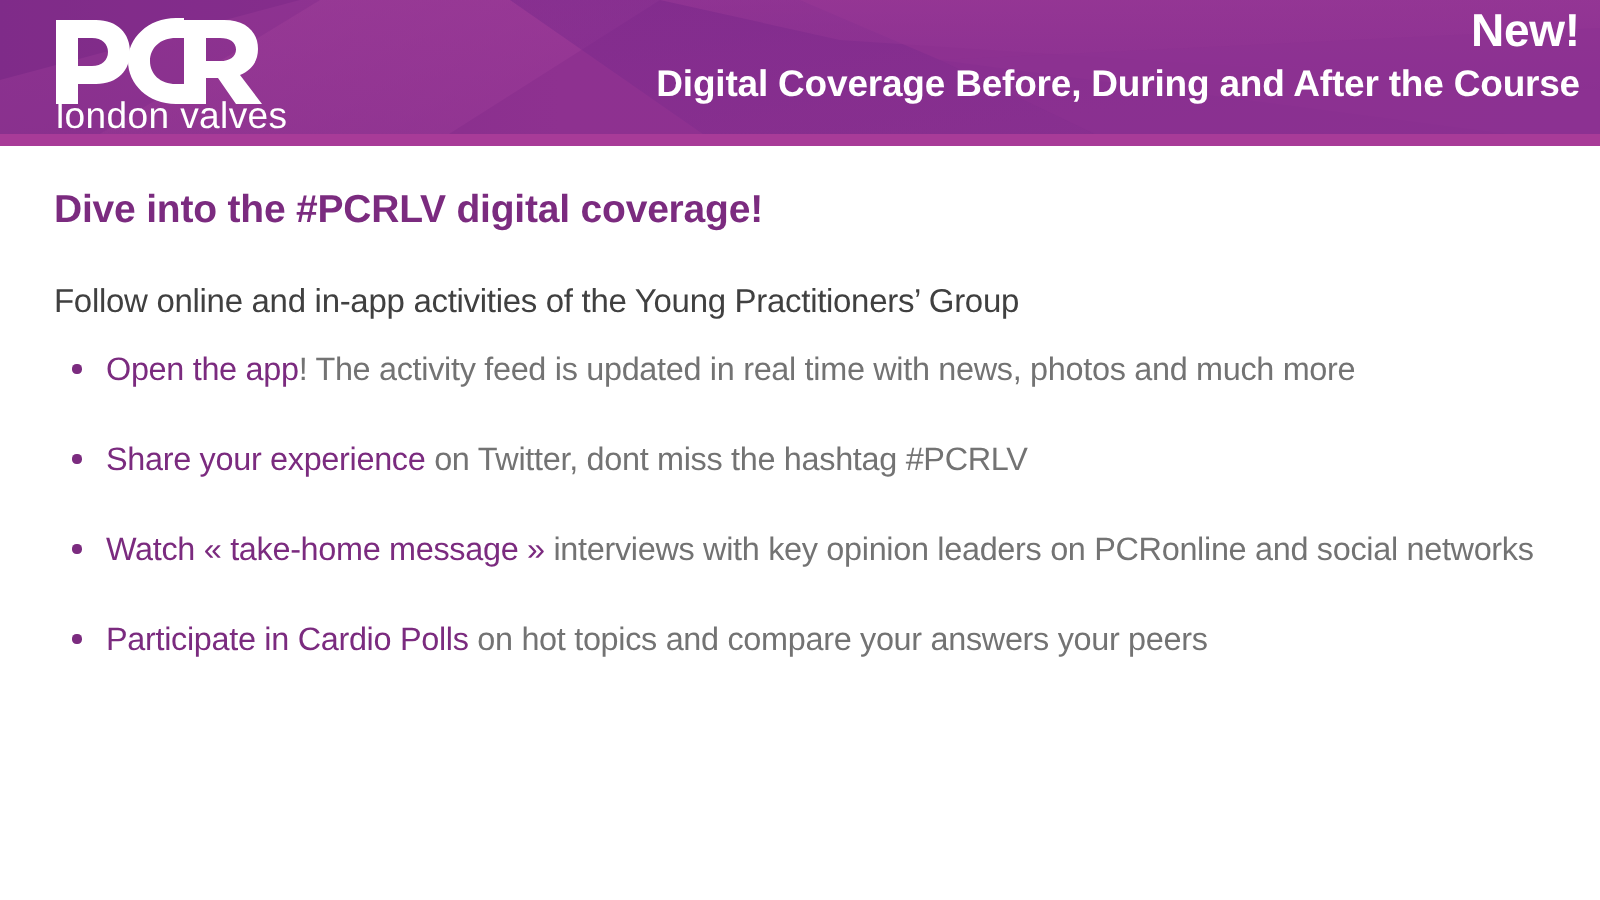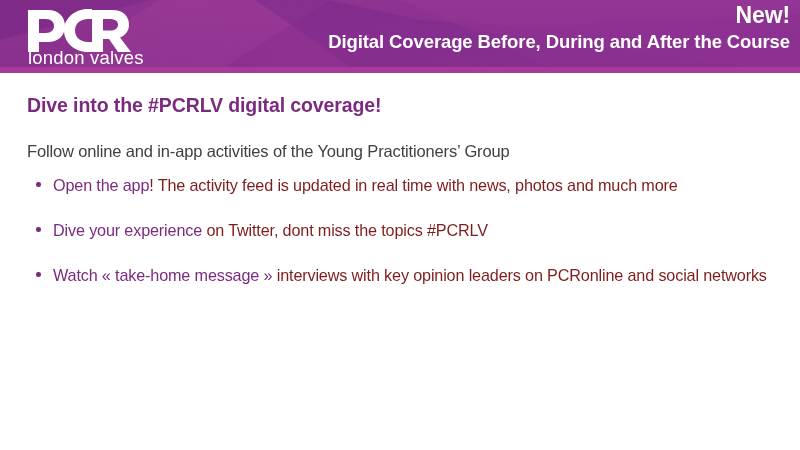--- a/index.html
+++ b/index.html
@@ -138,21 +138,21 @@
     height: 4.5px;
     border-radius: 50%;
     background: #7b2b7f;
   }
 
   .lead {
     font-weight: normal;
     color: #7b2b7f;
   }
   .rest {
-    color: #7f1d1d;
+    color: #737373;
   }
 </style>
 </head>
 <body>
 
 <div class="slide">
 
   <div class="header">
 
     <svg class="header-svg" viewBox="0 0 800 73" preserveAspectRatio="none">
@@ -218,24 +218,28 @@
 
     <div class="bullets">
 
       <div class="bullet">
         <span class="bullet-dot"></span>
         <span class="lead">Open the app</span><span class="rest">! The activity feed is updated in real time with news, photos and much more</span>
       </div>
 
       <div class="bullet">
         <span class="bullet-dot"></span>
-        <span class="lead">Dive your experience</span><span class="rest"> on Twitter, dont miss the topics #PCRLV</span>
+        <span class="lead">Share your experience</span><span class="rest"> on Twitter, dont miss the hashtag #PCRLV</span>
       </div>
 
       <div class="bullet">
         <span class="bullet-dot"></span>
         <span class="lead">Watch « take-home message »</span><span class="rest"> interviews with key opinion leaders on PCRonline and social networks</span>
       </div>
 
+      <div class="bullet">
+        <span class="bullet-dot"></span>
+        <span class="lead">Participate in Cardio Polls</span><span class="rest"> on hot topics and compare your answers your peers</span>
+      </div>
 
     </div>
   </div>
 </div>
 
 </body></html>

